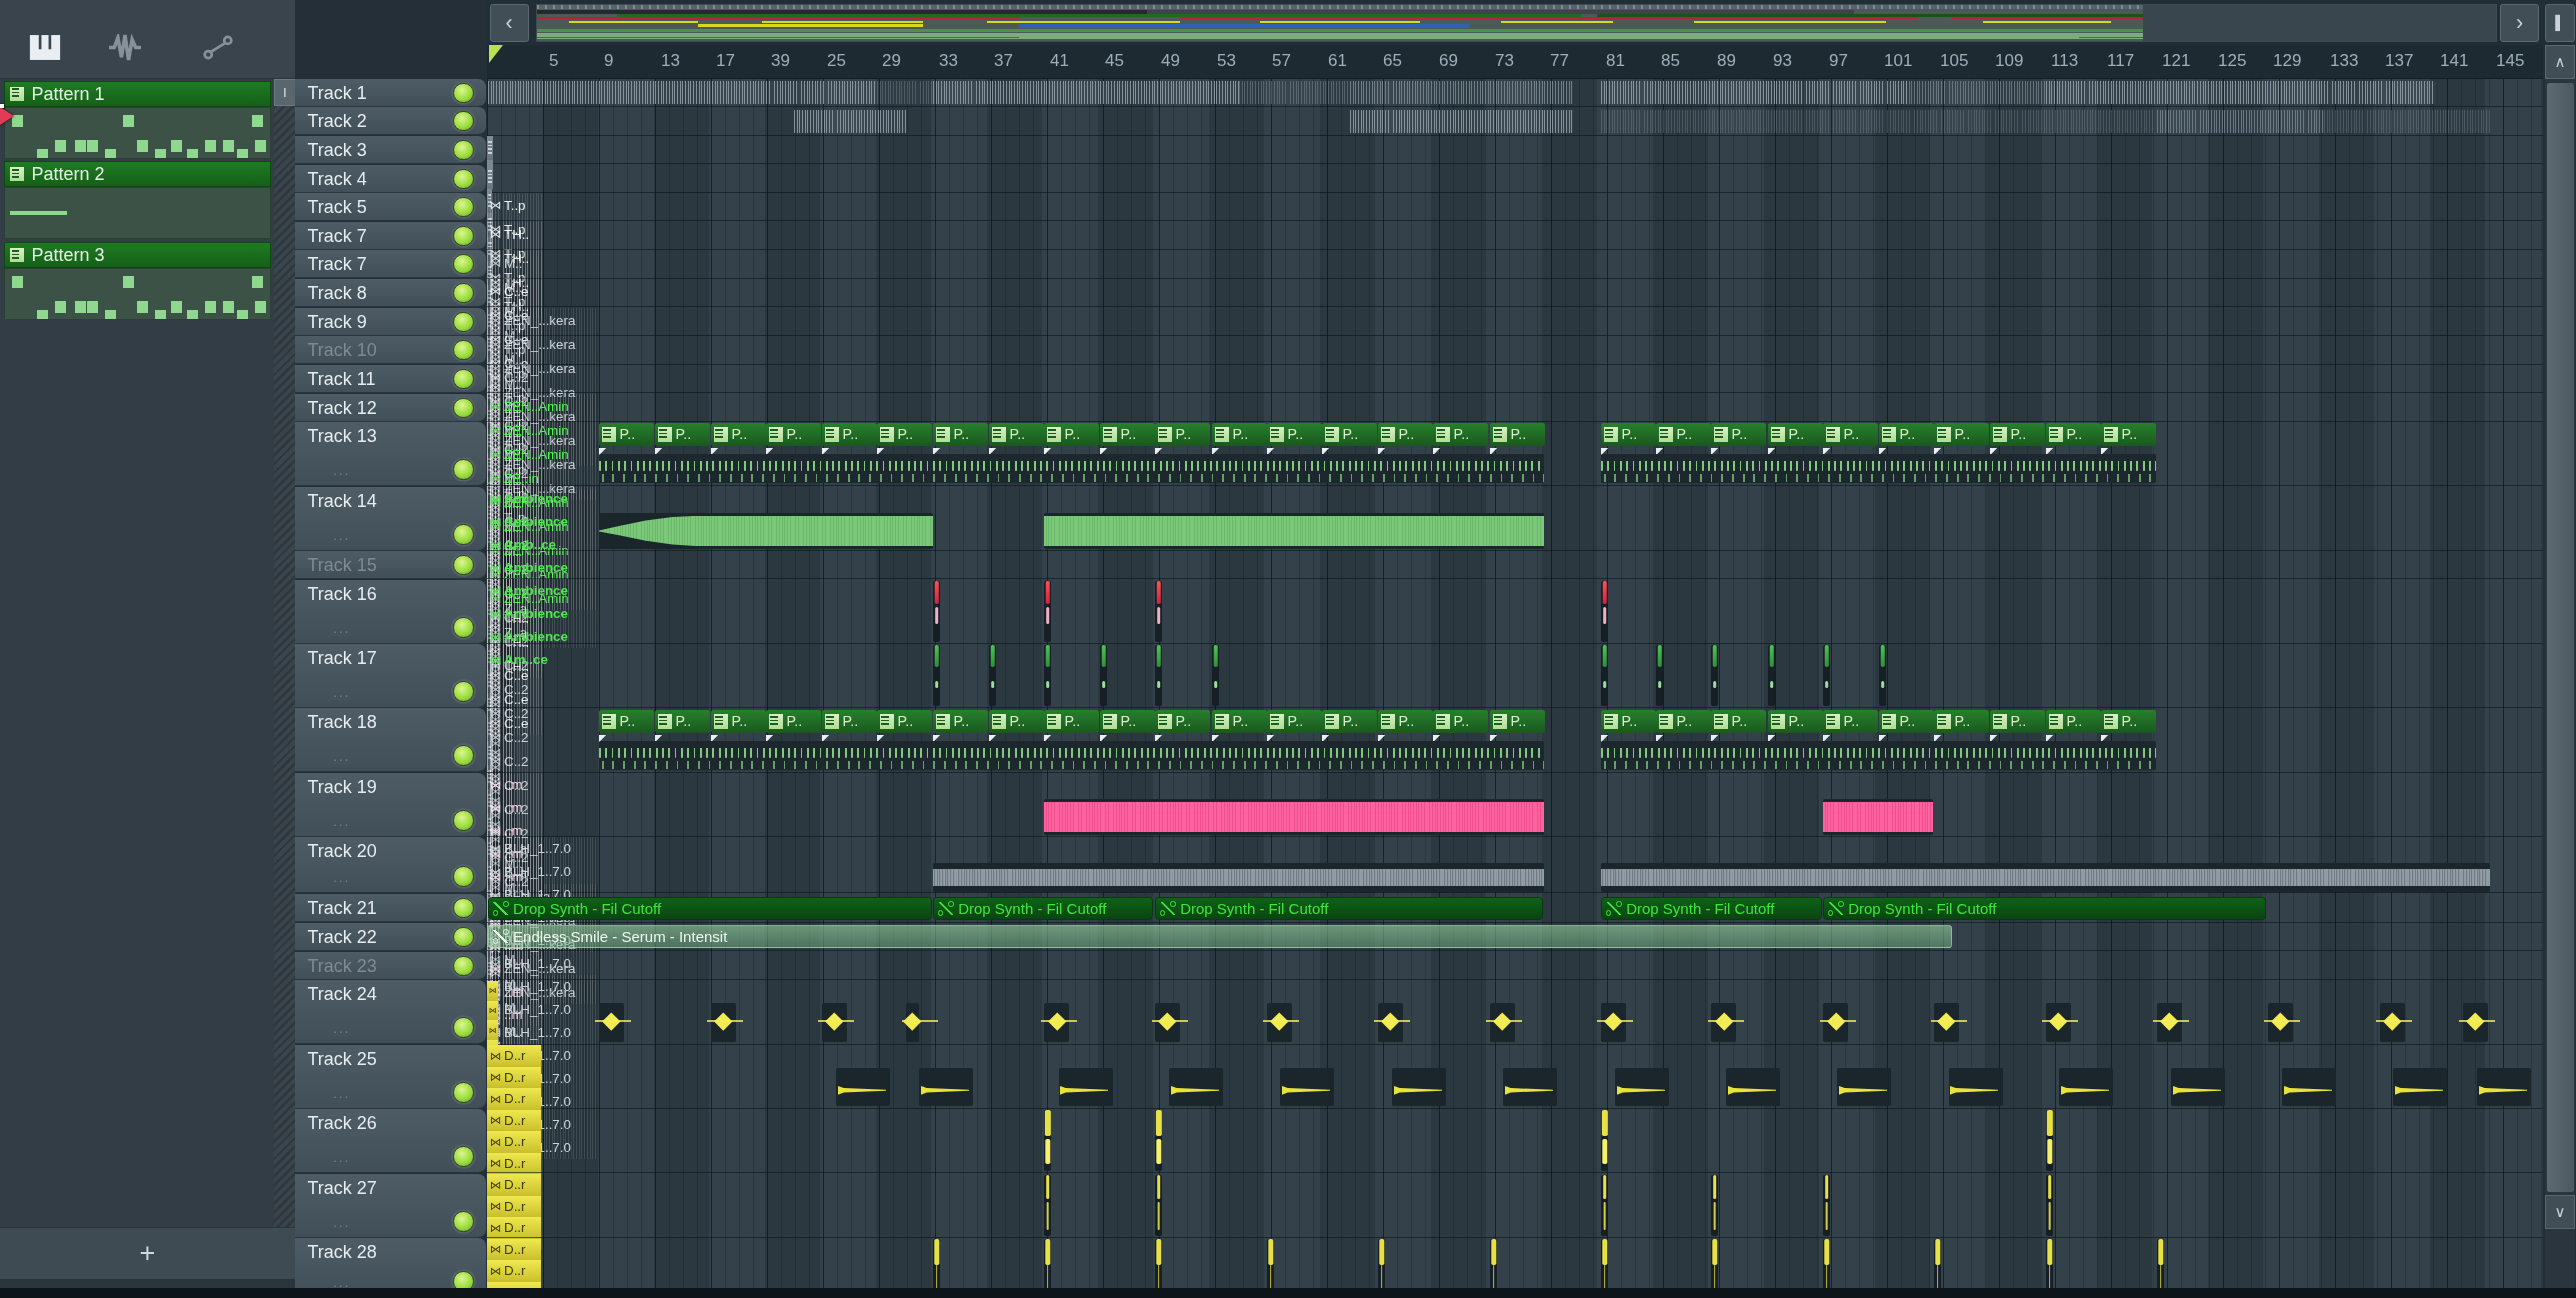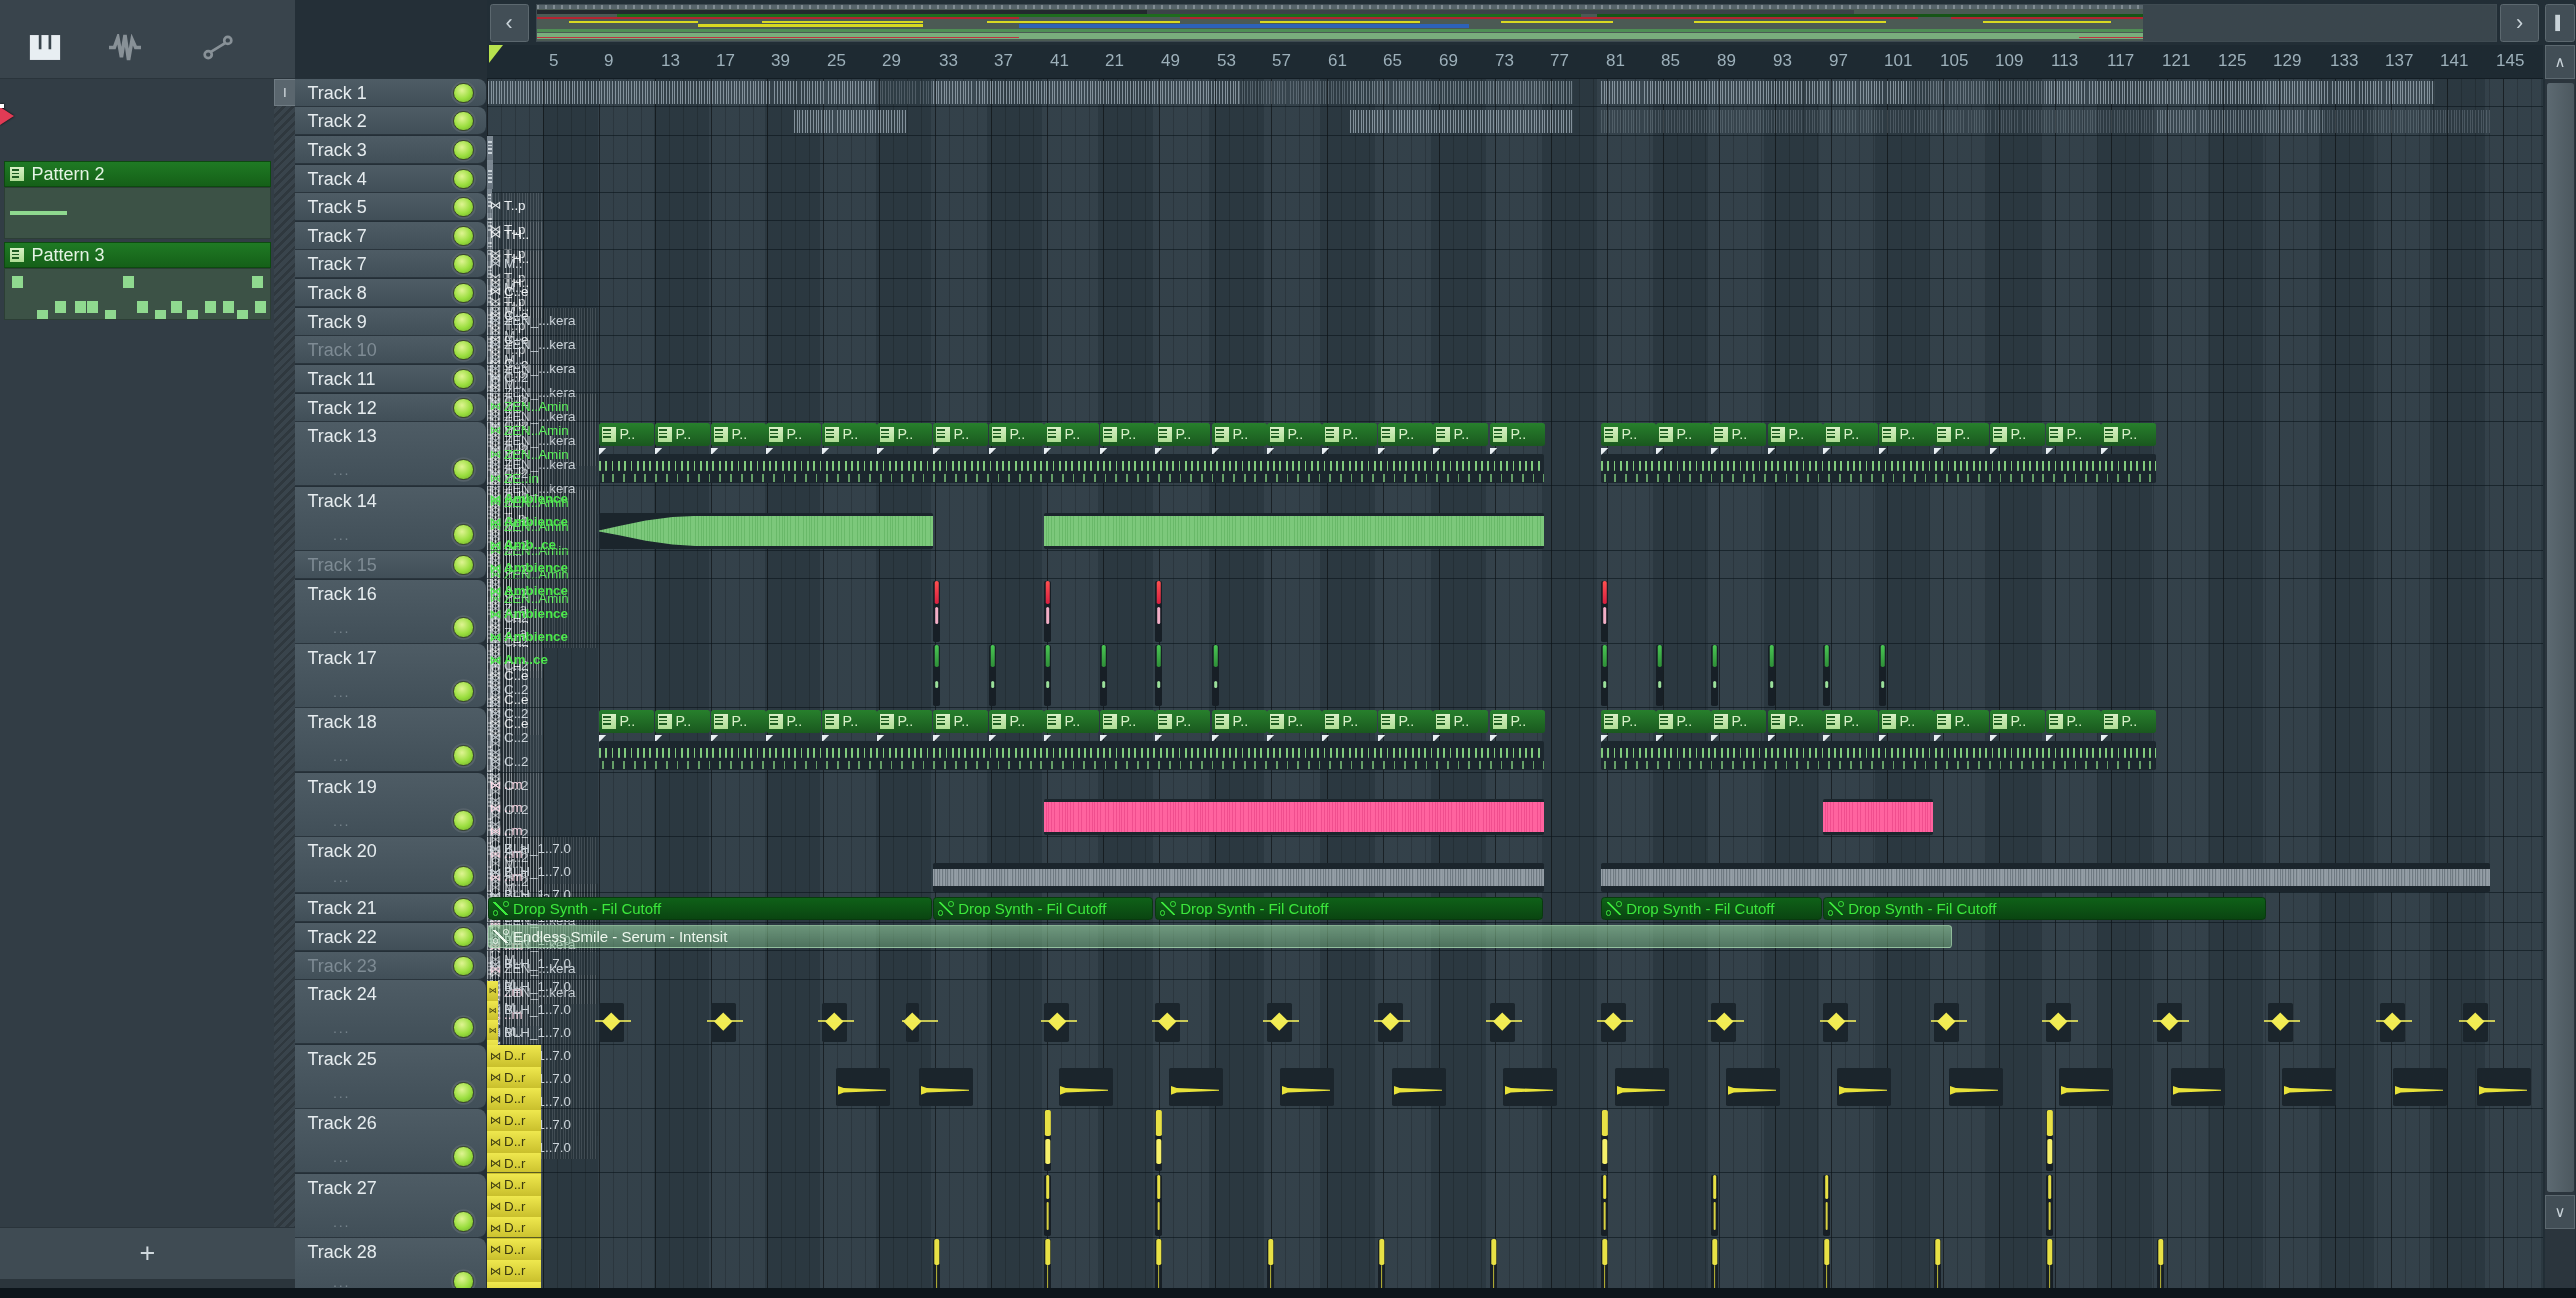--- a/index.html
+++ b/index.html
@@ -143,20 +143,27 @@
       </div>
       <div class="pp-ico" style="left:202px">
         <svg width="32" height="27" viewBox="0 0 36 30">
             <circle cx="7" cy="23" r="4" stroke="#e8eef2" stroke-width="3" fill="none"></circle>
             <circle cx="29" cy="7" r="4" stroke="#e8eef2" stroke-width="3" fill="none"></circle>
             <line x1="10" y1="20" x2="26" y2="10" stroke="#e8eef2" stroke-width="3"></line>
           </svg>
       </div>
     </div>
     <div class="pp-list">
+        <div class="pat-item" style="top: 1.8px;">
+          <div class="pat-head">
+            <div class="pico"></div>
+            <span>Pattern 1</span>
+          </div>
+          <div class="pat-prev notes" style="height: 52px;"></div>
+        </div>
         <div class="pat-item" style="top: 82px;">
           <div class="pat-head">
             <div class="pico"></div>
             <span>Pattern 2</span>
           </div>
           <div class="pat-prev line" style="height: 52px;"></div>
         </div>
         <div class="pat-item" style="top: 163px;">
           <div class="pat-head">
             <div class="pico"></div>
@@ -372,21 +379,21 @@
         <span class="ruler-num" style="left: 62px;">5</span>
         <span class="ruler-num" style="left: 117px;">9</span>
         <span class="ruler-num" style="left: 174px;">13</span>
         <span class="ruler-num" style="left: 229px;">17</span>
         <span class="ruler-num" style="left: 284px;">39</span>
         <span class="ruler-num" style="left: 340px;">25</span>
         <span class="ruler-num" style="left: 395px;">29</span>
         <span class="ruler-num" style="left: 452px;">33</span>
         <span class="ruler-num" style="left: 507px;">37</span>
         <span class="ruler-num" style="left: 563px;">41</span>
-        <span class="ruler-num" style="left: 618px;">21</span>
+        <span class="ruler-num" style="left: 618px;">45</span>
         <span class="ruler-num" style="left: 674px;">49</span>
         <span class="ruler-num" style="left: 730px;">53</span>
         <span class="ruler-num" style="left: 785px;">57</span>
         <span class="ruler-num" style="left: 841px;">61</span>
         <span class="ruler-num" style="left: 896px;">65</span>
         <span class="ruler-num" style="left: 952px;">69</span>
         <span class="ruler-num" style="left: 1008px;">73</span>
         <span class="ruler-num" style="left: 1063px; text-align: right;">77</span>
         <span class="ruler-num" style="left: 1119px;">81</span>
         <span class="ruler-num" style="left: 1174px;">85</span>

